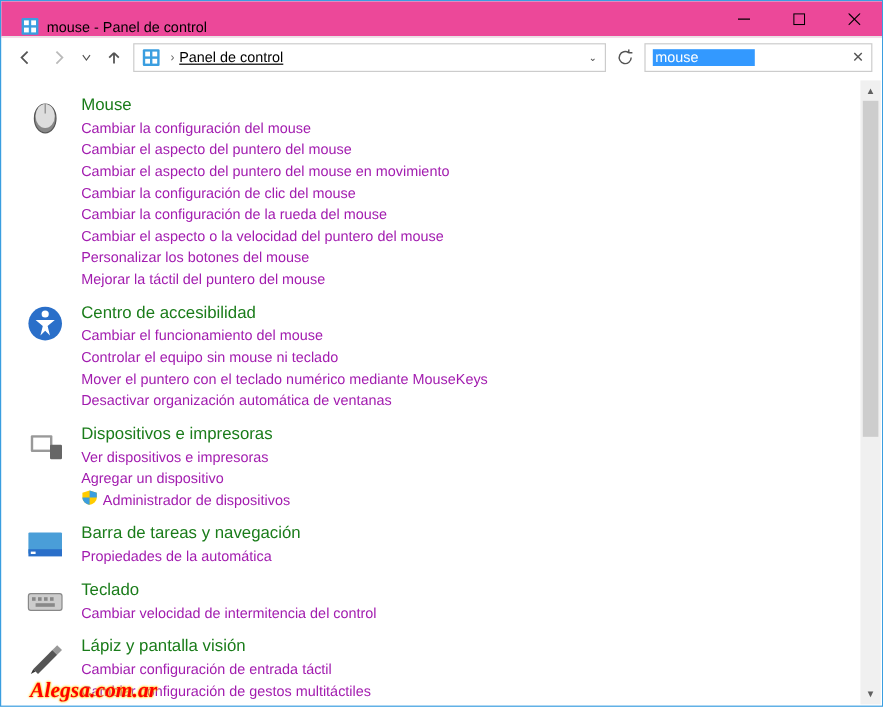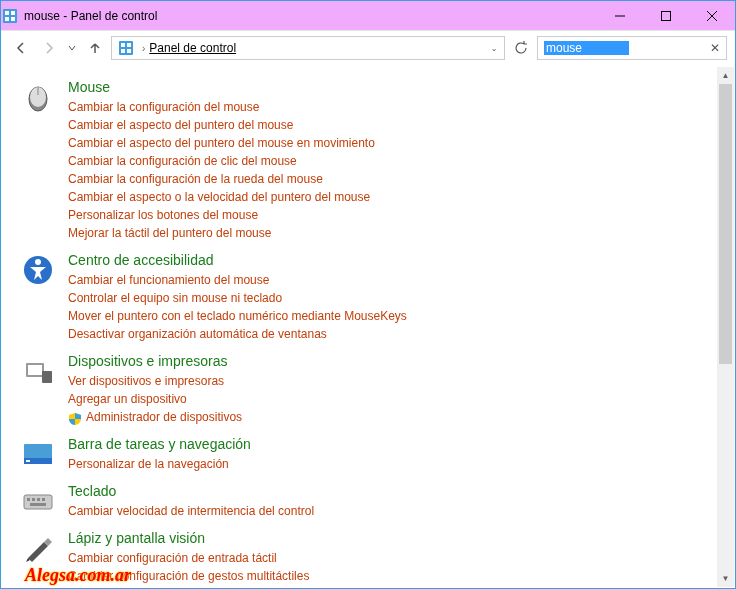--- a/index.html
+++ b/index.html
@@ -1,17 +1,17 @@
 <!DOCTYPE html>
 <html><head>
 <meta charset="utf-8">
 <style>
 * { margin: 0; padding: 0; box-sizing: border-box; }
 body { font-family: "Segoe UI", Tahoma, sans-serif; font-size: 12px; background: #fff; width: 736px; height: 589px; overflow: hidden; border: 1px solid #3a9ee0; position: relative; }
-.titlebar { height: 30px; display: flex; align-items: center; padding: 0 0 0 1px; background: #f0abfc; border-bottom: 1px solid #e5e5e5; }
+.titlebar { height: 30px; display: flex; align-items: flex-end; padding: 0 0 0 16px; background: #ec4899; border-bottom: 1px solid #e5e5e5; }
 .titlebar-icon { width: 16px; height: 16px; margin-right: 6px; }
 .titlebar-text { flex: 1; font-size: 12px; color: #000; }
 .win-controls { display: flex; height: 100%; }
 .win-btn { width: 46px; height: 30px; display: flex; align-items: center; justify-content: center; font-size: 10px; color: #000; }
 .win-btn svg { width: 10px; height: 10px; }
 .navbar { height: 34px; display: flex; align-items: center; padding: 0 8px; gap: 4px; }
 .nav-arrow { width: 24px; height: 24px; display: flex; align-items: center; justify-content: center; color: #666; }
 .nav-arrow.disabled { opacity: 0.4; }
 .nav-arrow svg { width: 14px; height: 14px; }
 .dropdown-arrow { width: 14px; display: flex; align-items: center; justify-content: center; }
@@ -25,22 +25,22 @@
 .search-text { flex: 1; background: #3399ff; color: #fff; padding: 0 2px; font-size: 12px; display: inline-block; }
 .search-clear { color: #555; font-size: 12px; cursor: pointer; }
 .content { position: absolute; top: 66px; left: 1px; right: 18px; bottom: 1px; overflow-y: auto; padding: 12px 20px 12px 20px; }
 .scrollbar-track { position: absolute; top: 66px; right: 1px; width: 17px; bottom: 1px; background: #f0f0f0; }
 .scrollbar-arrow { height: 17px; display: flex; align-items: center; justify-content: center; color: #606060; font-size: 8px; }
 .scrollbar-thumb { position: absolute; top: 17px; left: 2px; right: 2px; height: 280px; background: #cdcdcd; }
 .section { display: flex; margin-bottom: 10px; }
 .section-icon { width: 32px; height: 32px; margin-right: 14px; margin-top: 2px; flex-shrink: 0; }
 .section-body { flex: 1; }
 .section-title { color: #1a7c1a; font-size: 14px; margin-bottom: 3px; }
-.section-link { color: #c2410c; font-size: 12px; line-height: 18px; display: block; }
-.shield-link { display: flex; align-items: flex-end; gap: 4px; }
+.section-link { color: #a21caf; font-size: 12px; line-height: 18px; display: block; }
+.shield-link { display: flex; align-items: flex-start; gap: 4px; }
 .shield-icon { width: 14px; height: 14px; }
 .watermark { position: absolute; bottom: 2px; left: 2px; font-family: "Comic Sans MS", cursive; font-size: 18px; font-weight: bold; font-style: italic; color: #ff0000; text-shadow: 0 0 2px #ffcc00, 0 0 2px #ffcc00; z-index: 100; margin-left: 22px; }
 </style>
 </head>
 <body>
 
 <div class="titlebar">
   <svg class="titlebar-icon" viewBox="0 0 16 16">
       <rect x="1" y="1" width="14" height="14" fill="#3a9ee0" rx="1"></rect>
       <rect x="3" y="3" width="4" height="4" fill="#fff"></rect>
@@ -168,21 +168,21 @@
       </div>
     </div>
     <div class="section">
       <div class="section-icon"><svg viewBox="0 0 32 32">
           <rect x="2" y="6" width="28" height="18" fill="#4a9ed8" rx="1"></rect>
           <rect x="2" y="20" width="28" height="6" fill="#2a6fc9"></rect>
           <rect x="4" y="22" width="4" height="2" fill="#fff"></rect>
         </svg></div>
       <div class="section-body">
         <div class="section-title">Barra de tareas y navegación</div>
-        <a class="section-link">Personalizar de la navegación</a>
+        <a class="section-link">Propiedades de la automática</a>
       </div>
     </div>
     <div class="section">
       <div class="section-icon"><svg viewBox="0 0 32 32">
           <rect x="2" y="10" width="28" height="14" fill="#ccc" stroke="#888" rx="2"></rect>
           <rect x="5" y="13" width="3" height="3" fill="#888"></rect>
           <rect x="10" y="13" width="3" height="3" fill="#888"></rect>
           <rect x="15" y="13" width="3" height="3" fill="#888"></rect>
           <rect x="20" y="13" width="3" height="3" fill="#888"></rect>
           <rect x="8" y="18" width="16" height="3" fill="#888"></rect>

